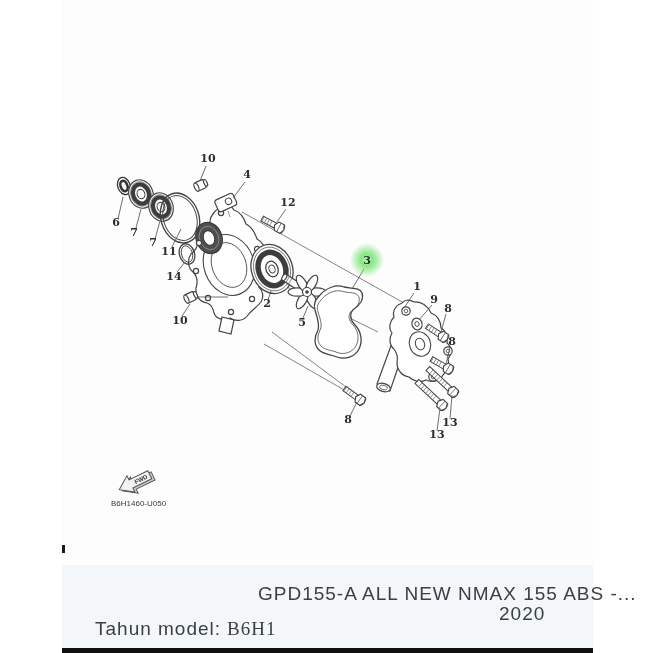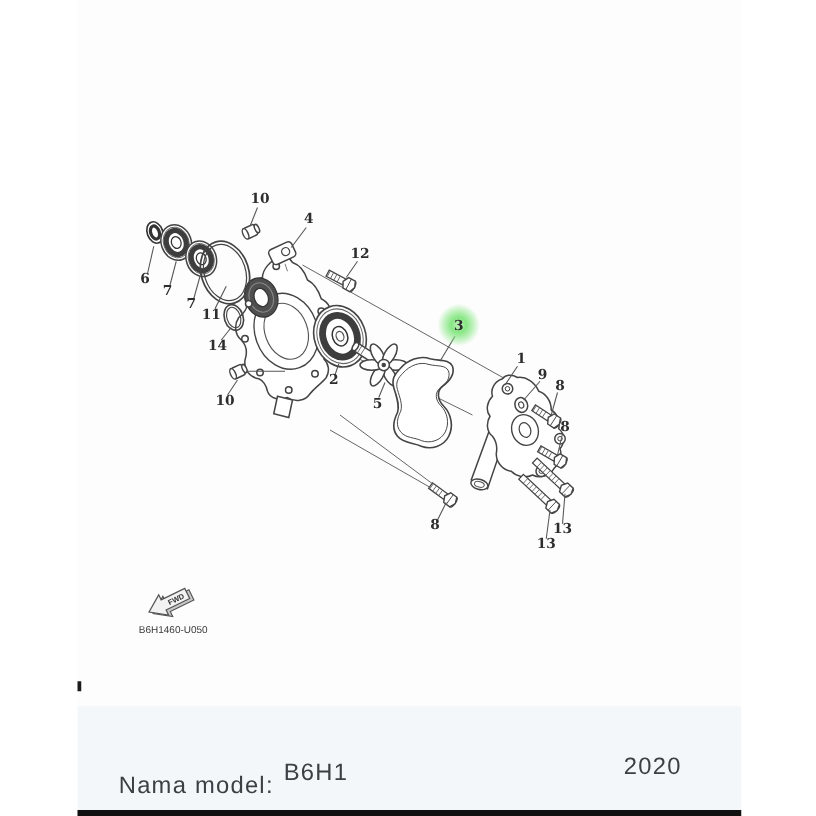--- a/index.html
+++ b/index.html
@@ -6,21 +6,21 @@
   .stage{position:relative;width:653px;height:653px;background:#ffffff;overflow:hidden;
          font-family:"Liberation Sans",sans-serif;}
   .image-card{position:absolute;left:62px;top:0;width:531px;height:565px;background:#fdfdfd;}
   svg.diagram{position:absolute;left:0;top:0;width:653px;height:653px;}
   .tick-artifact{position:absolute;left:62px;top:545px;width:3px;height:8px;background:#1c1c1c;}
   .info-panel{position:absolute;left:62px;top:565px;width:531px;height:83px;background:#f3f7fa;}
   .info-panel span{position:absolute;white-space:nowrap;color:#3b4045;font-size:19px;letter-spacing:1px;}
   .r1-label{left:33px;top:18px;}
   .r1-value{left:196px;top:18px;letter-spacing:0.2px;}
   .r2-label{left:33px;top:53px;}
-  .r2-kode{left:165px;top:43px;}
+  .r2-kode{left:165px;top:53px;font-family:Liberation Serif, serif;}
   .r2-tahun-label{left:285px;top:53px;}
   .r2-tahun-value{left:437px;top:38px;}
   .bottom-bar{position:absolute;left:62px;top:648px;width:531px;height:5px;background:#101010;}
   text.plbl{font-family:"DejaVu Serif",serif;font-weight:bold;font-size:11px;fill:#2d2d2d;text-anchor:middle;}
   .ln{stroke:#555;stroke-width:0.85;fill:none;}
   .axis{stroke:#666;stroke-width:0.8;fill:none;}
   .pt{stroke:#444;stroke-width:1.2;fill:#ffffff;}
   .thin{stroke:#666;stroke-width:0.7;fill:none;}
 </style>
 </head>
@@ -237,19 +237,20 @@
         <path d="M -22 0 L -9 -9 L -9 -4.5 L 12 -4.5 L 12 4.5 L -9 4.5 L -9 9 Z" fill="#f2f2f2" stroke="#555" stroke-width="1"></path>
         <text x="2" y="2.3" font-family="Liberation Sans, sans-serif" font-size="6" font-weight="bold" fill="#333" text-anchor="middle">FWD</text>
       </g>
     </g>
     <text x="111" y="506" font-family="Liberation Sans, sans-serif" font-size="8" fill="#3a3a3a">B6H1460-U050</text>
   </svg>
 
   <div class="tick-artifact"></div>
 
   <div class="info-panel">
-    <span class="r2-label">Nama model:</span>
+    <span class="r1-value">GPD155-A ALL NEW NMAX 155 ABS -...</span>
+    <span class="r2-label">Tahun model:</span>
     <span class="r2-kode">B6H1</span>
     <span class="r2-tahun-value">2020</span>
   </div>
 
   <div class="bottom-bar"></div>
 </div>
 
 </body></html>

